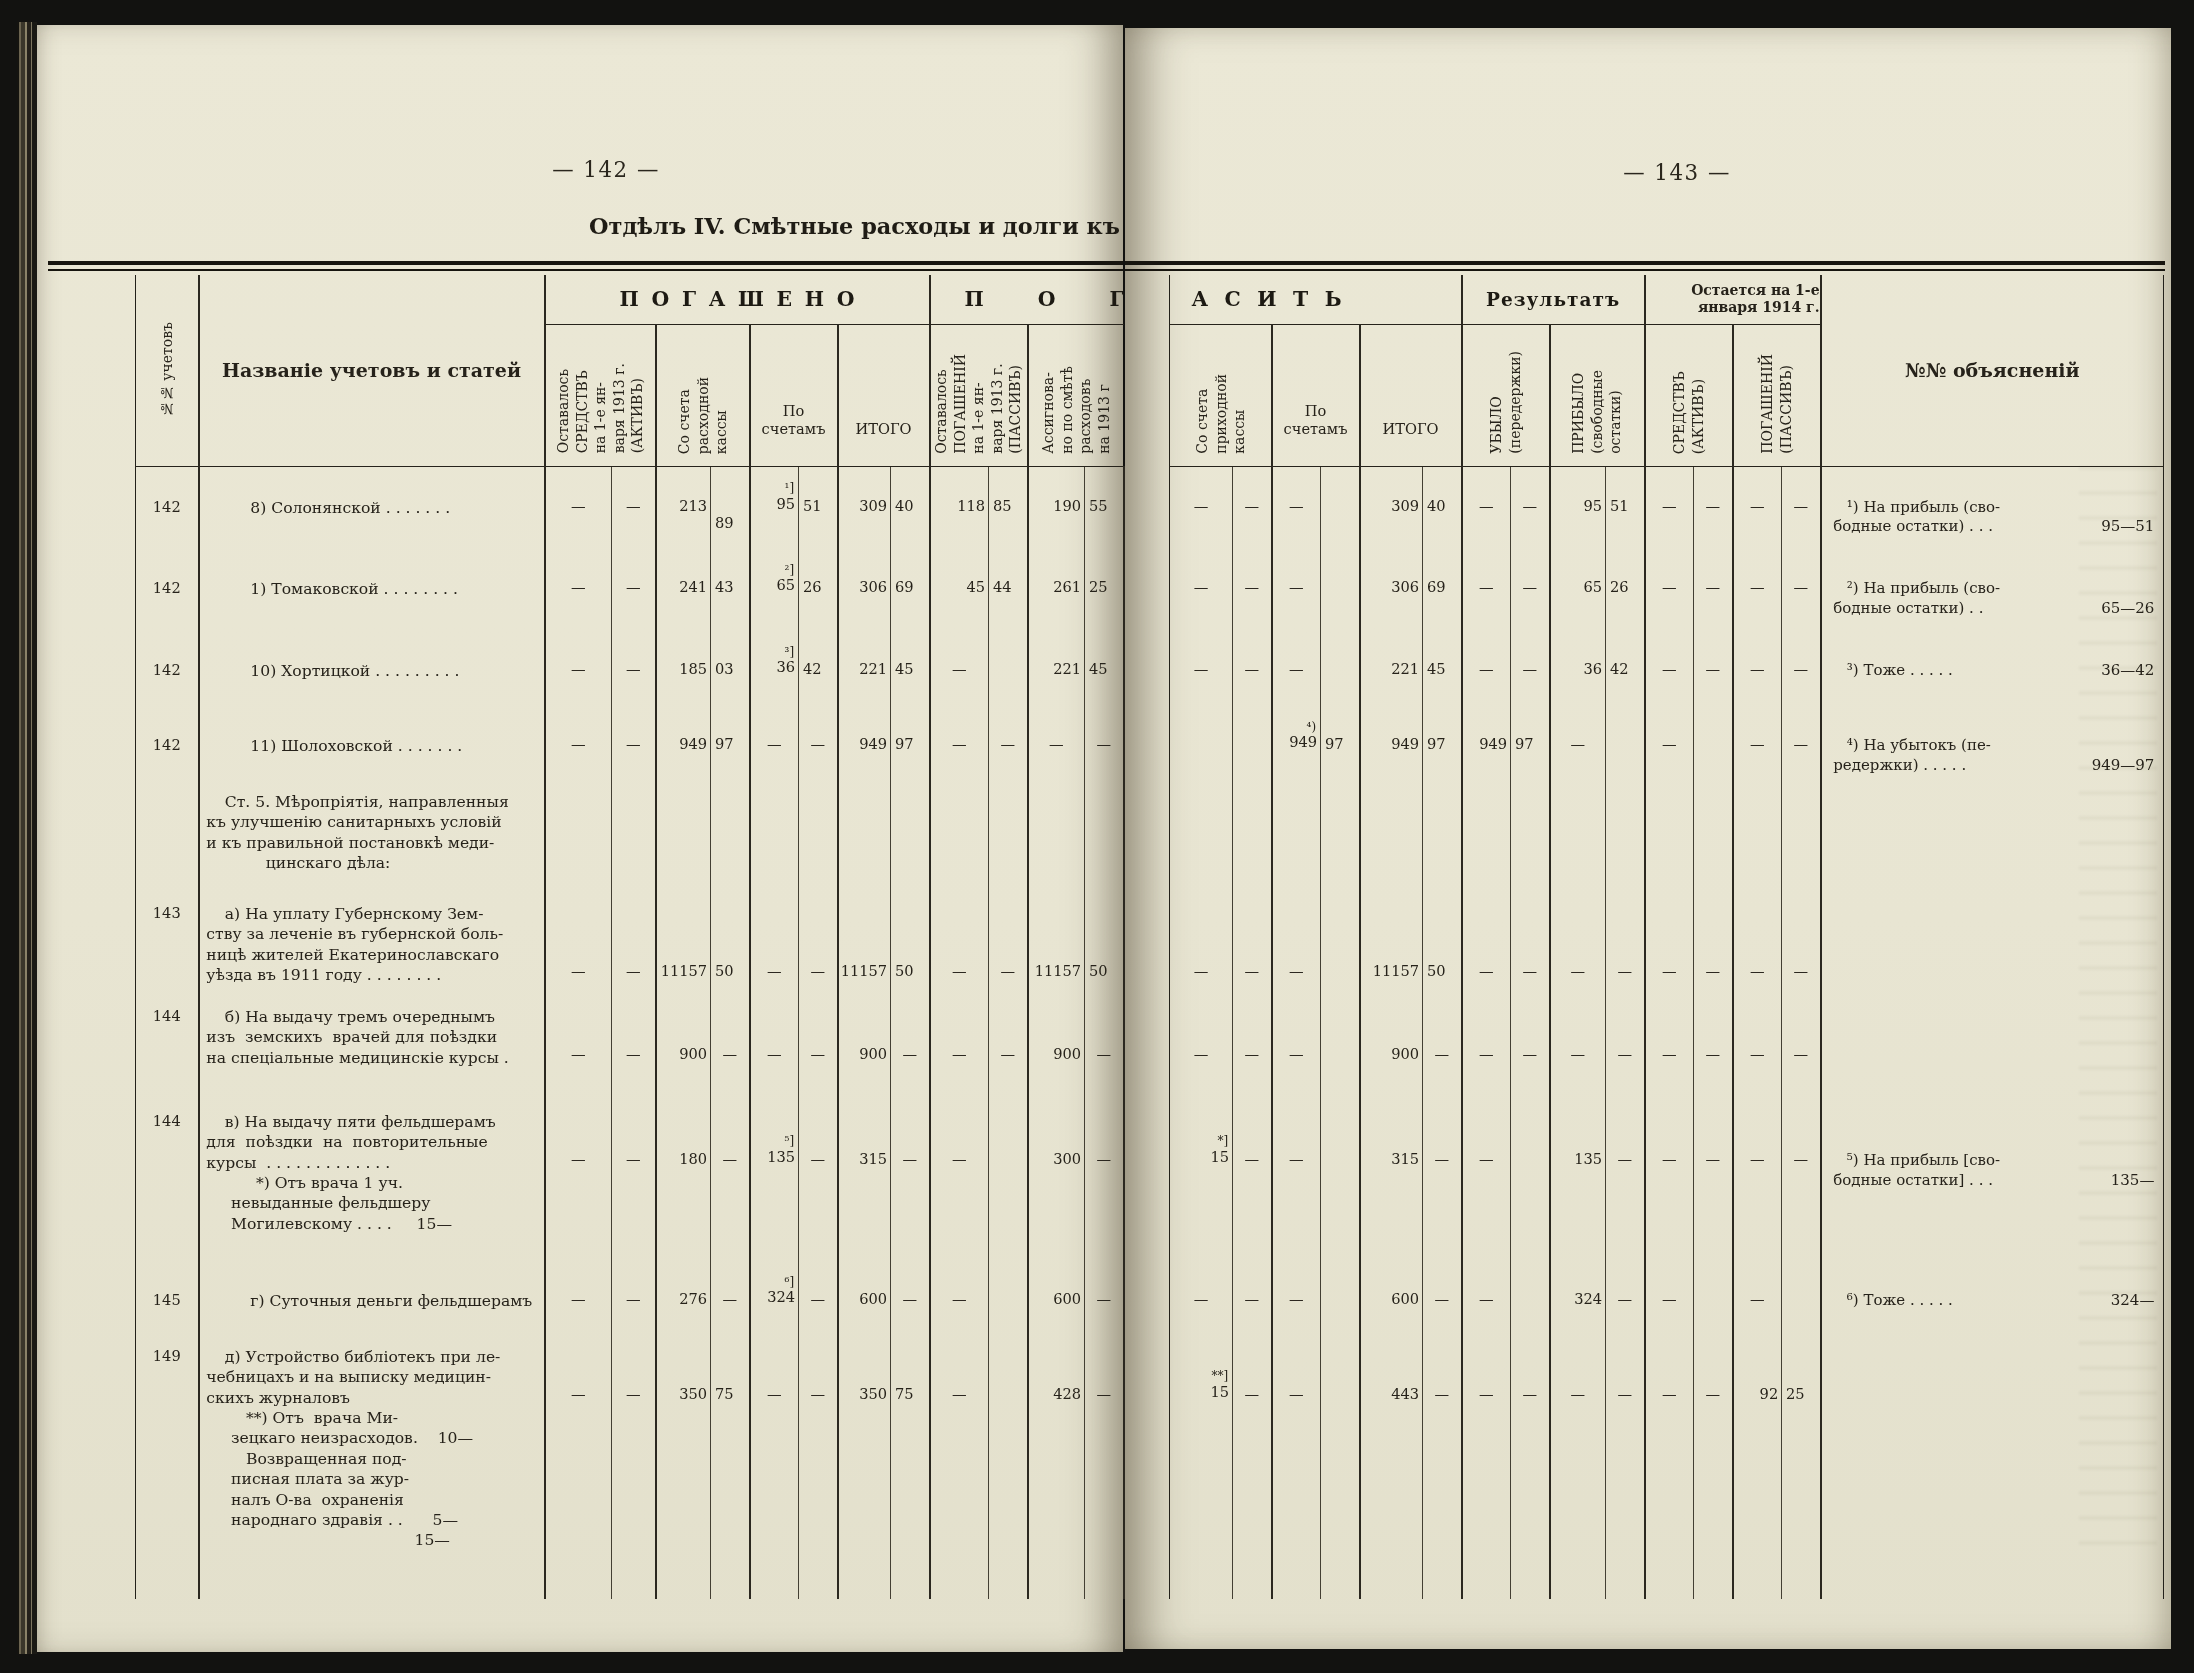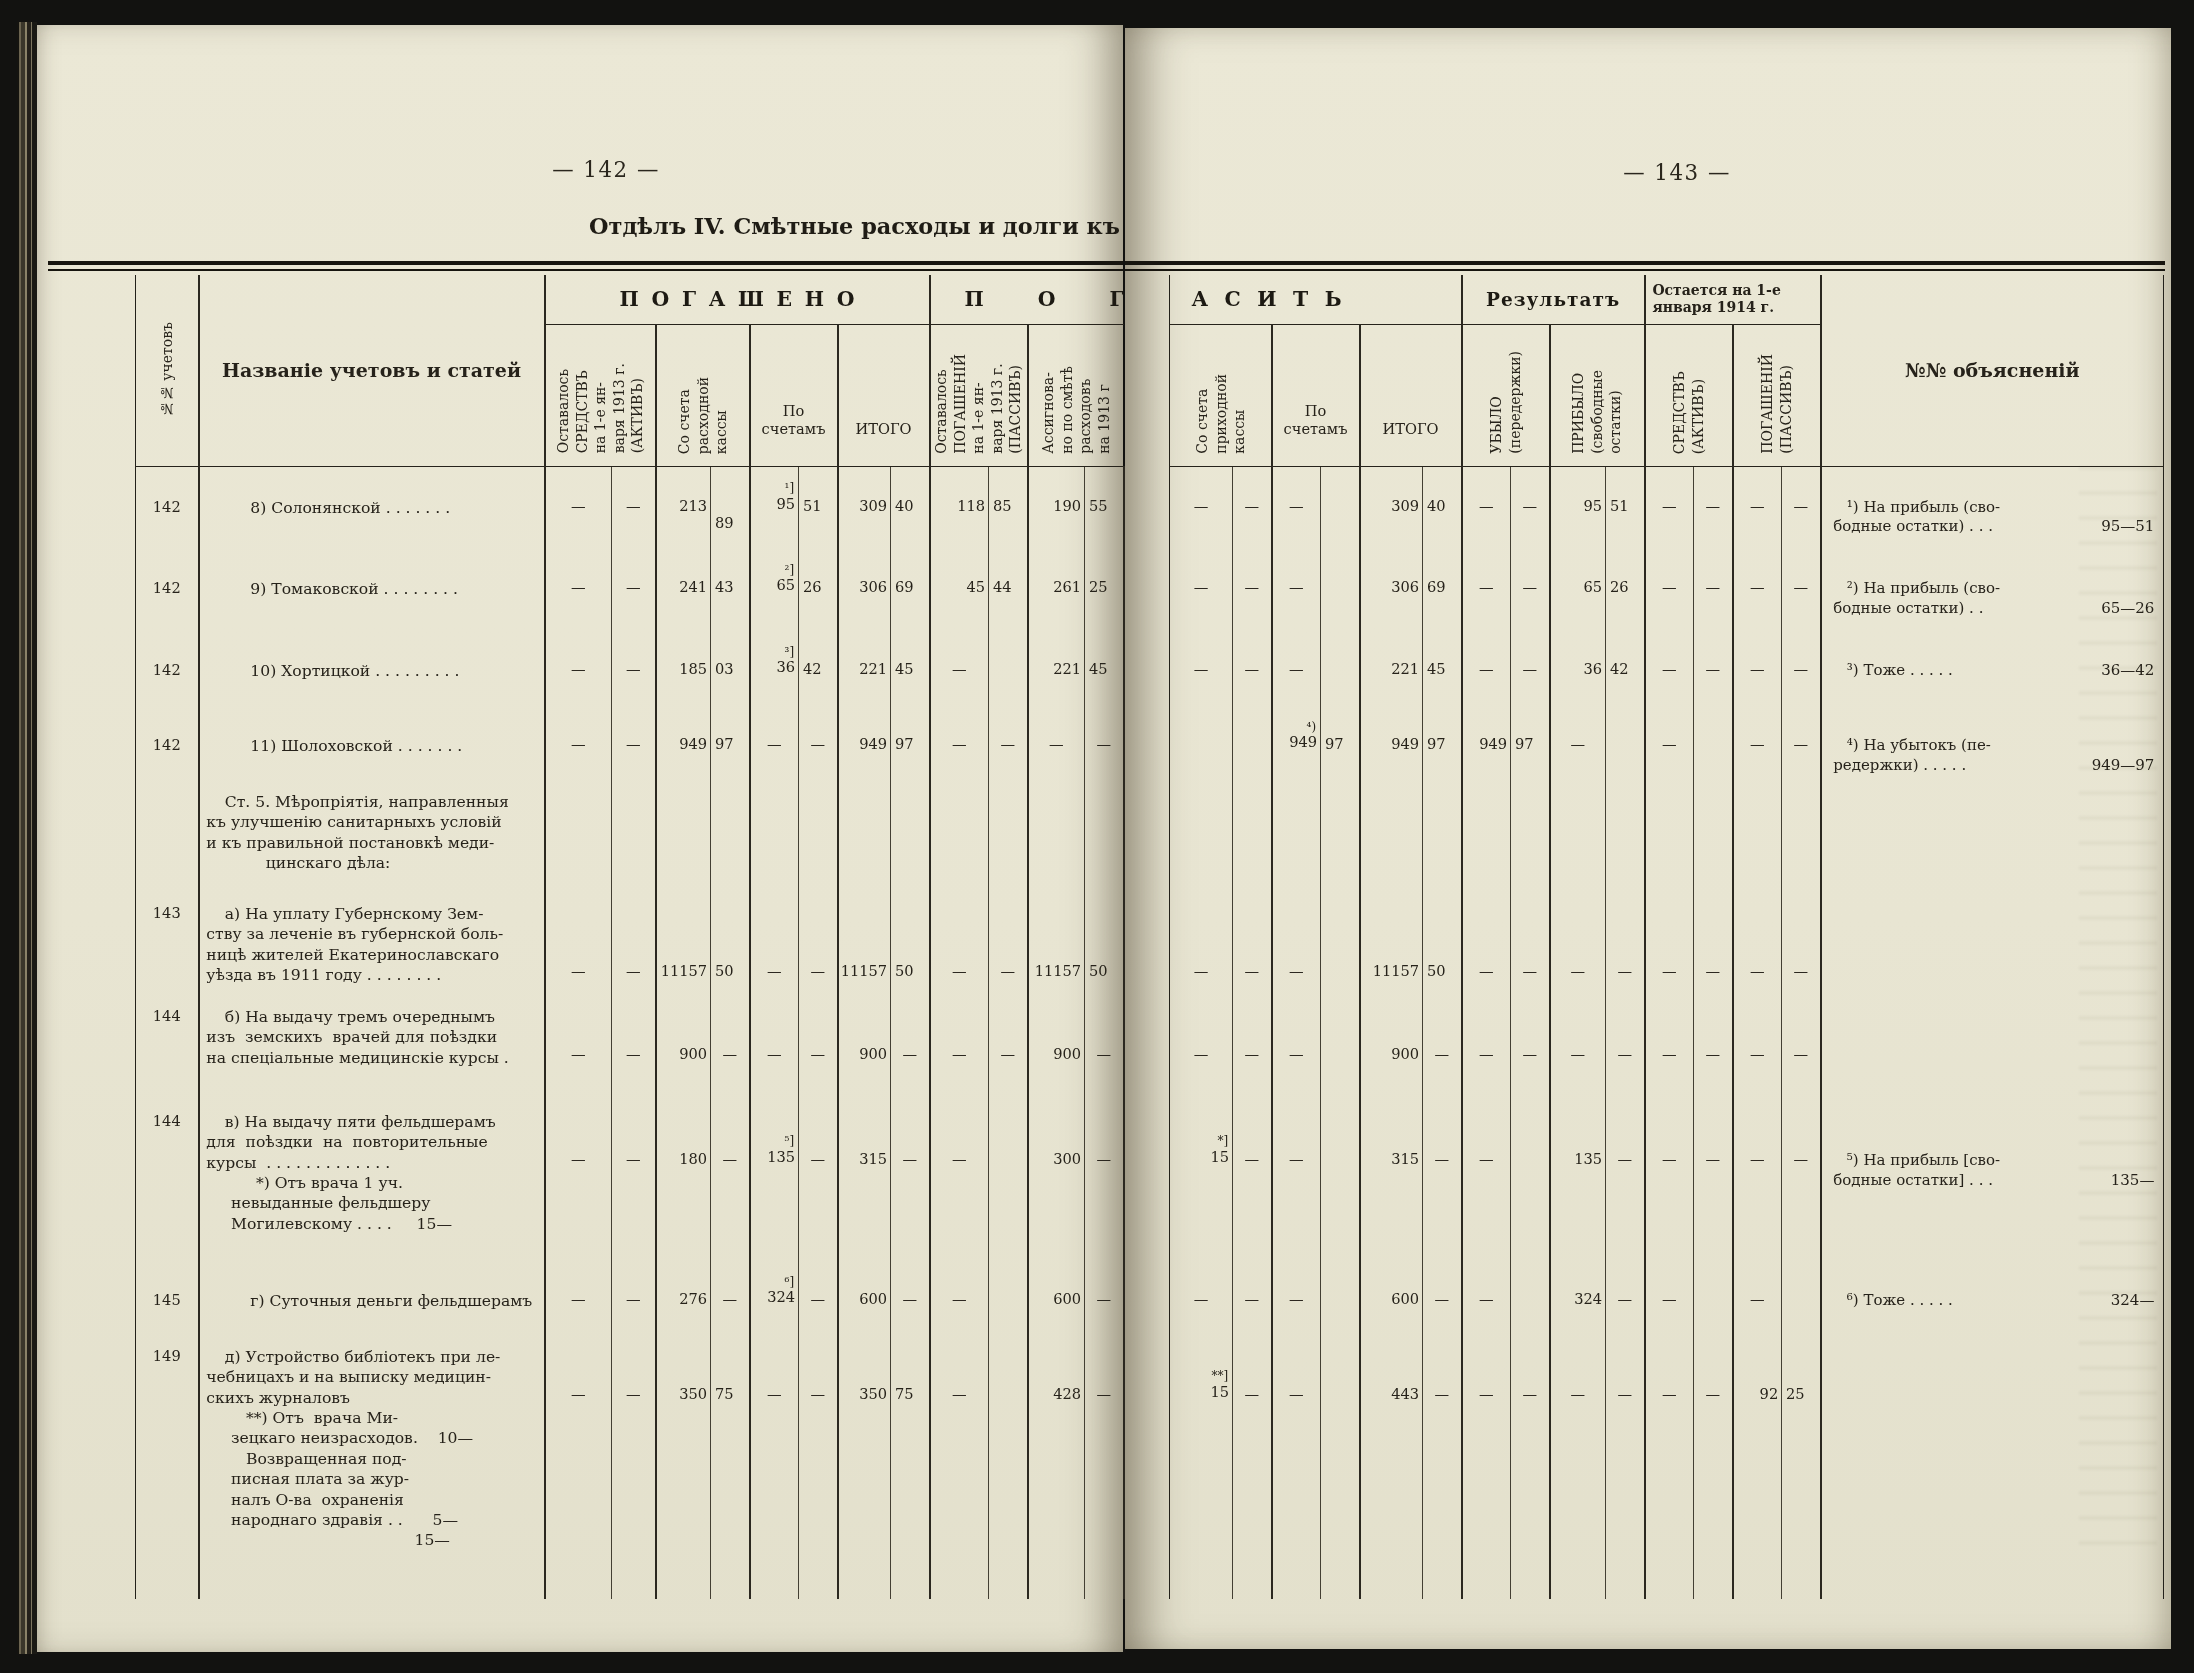--- a/index.html
+++ b/index.html
@@ -43,21 +43,21 @@
   .cr { border-right:1px solid #433f33; }
 
   .thNum { vertical-align:middle; text-align:center; }
   .thName { font-size:19px; font-weight:bold; vertical-align:middle; text-align:center; line-height:24px; padding:0 4.9px; }
 
   .gh { font-size:20.4px; font-weight:bold; text-align:center; vertical-align:middle; color:#1d1a13; }
   .ghPaid { letter-spacing:12.7px; padding-left:12.7px; }
   .ghPog  { letter-spacing:54px; padding-left:34px; text-align:left; }
   .ghAsit { letter-spacing:16.5px; text-align:left; padding-left:21.4px; }
   .ghRes  { font-size:18.5px; letter-spacing:1px; }
-  .ghRem  { font-size:14px; font-weight:bold; text-align:left; padding-left:6.8px; white-space:pre-line; vertical-align:middle; line-height:17.5px; }
+  .ghRem  { font-size:14px; font-weight:bold; text-align:right; padding-left:6.8px; white-space:pre-line; vertical-align:middle; line-height:17.5px; }
 
   .vert { text-align:center; vertical-align:bottom; padding-bottom:9.7px; }
   .vtext { display:inline-block; writing-mode:vertical-rl; transform:rotate(180deg); white-space:pre-line; font-size:14px; line-height:18.5px; text-align:left; color:#26221a; }
   .hor { text-align:center; vertical-align:bottom; padding-bottom:27px; font-size:14.6px; white-space:pre-line; line-height:18.5px; }
 
   td { font-size:14.6px; color:#26221a; }
   td.num { text-align:center; }
   td.name { font-size:15.6px; line-height:20.4px; padding-left:6.8px; padding-right:3.9px; white-space:pre-wrap; }
   td.name.single { text-indent:44px; }
   td.name.multi  { text-indent:18.5px; }
@@ -148,21 +148,21 @@
             <td class="m kop cR" style="padding-top: 31px;">51</td>
             <td class="m rub cr" style="padding-top: 31px;">309</td>
             <td class="m kop cR" style="padding-top: 31px;">40</td>
             <td class="m rub cr" style="padding-top: 31px;">118</td>
             <td class="m kop cR" style="padding-top: 31px; margin-top: 27px;">85</td>
             <td class="m rub cr" style="padding-top: 31px;">190</td>
             <td class="m kop cR" style="padding-top: 31px;">55</td>
           </tr>
           <tr style="height: 82px;">
             <td class="num cR" style="padding-top: 31px;">142</td>
-            <td class="name cR single" style="padding-top: 31px;">9) Томаковской . . . . . . . .</td>
+            <td class="name cR single" style="padding-top: 31px;">1) Томаковской . . . . . . . .</td>
             <td class="m rub cr dash" style="padding-top: 31px;">—</td>
             <td class="m kop cR dash" style="padding-top: 31px;">—</td>
             <td class="m rub cr" style="padding-top: 31px;">241</td>
             <td class="m kop cR" style="padding-top: 31px;">43</td>
             <td class="m rub cr" style="padding-top: 14.6px;"><span class="mk">²]</span>65</td>
             <td class="m kop cR" style="padding-top: 31px;">26</td>
             <td class="m rub cr" style="padding-top: 31px;">306</td>
             <td class="m kop cR" style="padding-top: 31px;">69</td>
             <td class="m rub cr" style="padding-top: 31px;">45</td>
             <td class="m kop cR" style="padding-top: 31px;">44</td>

